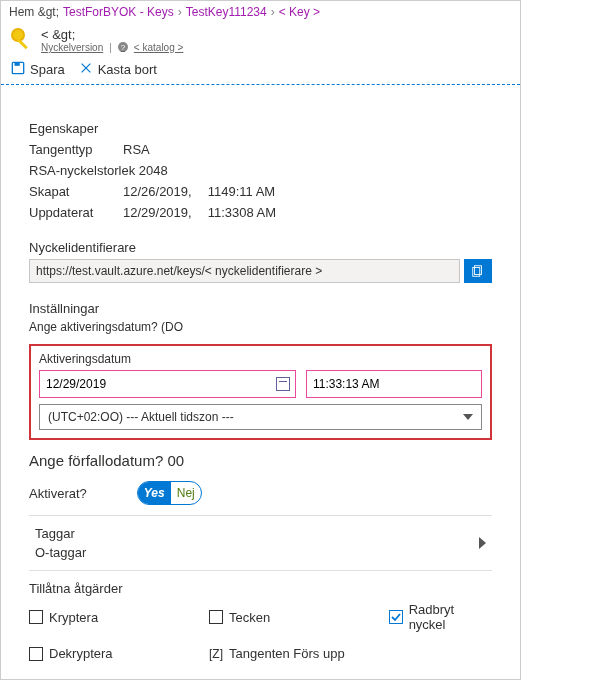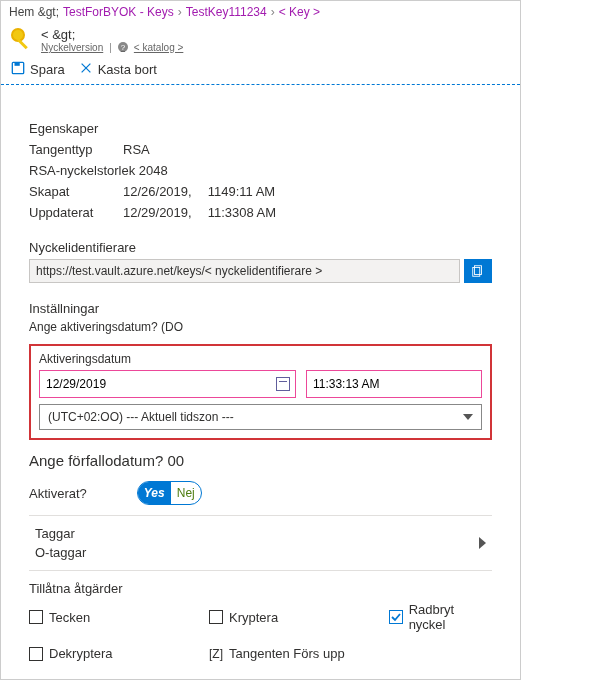--- a/index.html
+++ b/index.html
@@ -303,25 +303,25 @@
         <span>O-taggar</span>
       </div>
       <span class="chev-r"></span>
     </div>
 
     <div class="ops-block">
       <div class="ops-title">Tillåtna åtgärder</div>
       <div class="ops-grid">
         <label class="cb">
           <span class="box"></span>
+          <span>Kryptera</span>
+        </label>
+        <label class="cb">
+          <span class="box"></span>
           <span>Tecken</span>
-        </label>
-        <label class="cb">
-          <span class="box"></span>
-          <span>Kryptera</span>
         </label>
         <label class="cb">
           <span class="box checked">
             <svg viewBox="0 0 10 10">
                 <polyline points="1,5 4,8 9,2" fill="none" stroke="#0078d4" stroke-width="1.8"></polyline>
               </svg>
           </span>
           <span>Radbryt nyckel</span>
         </label>
         <label class="cb">

